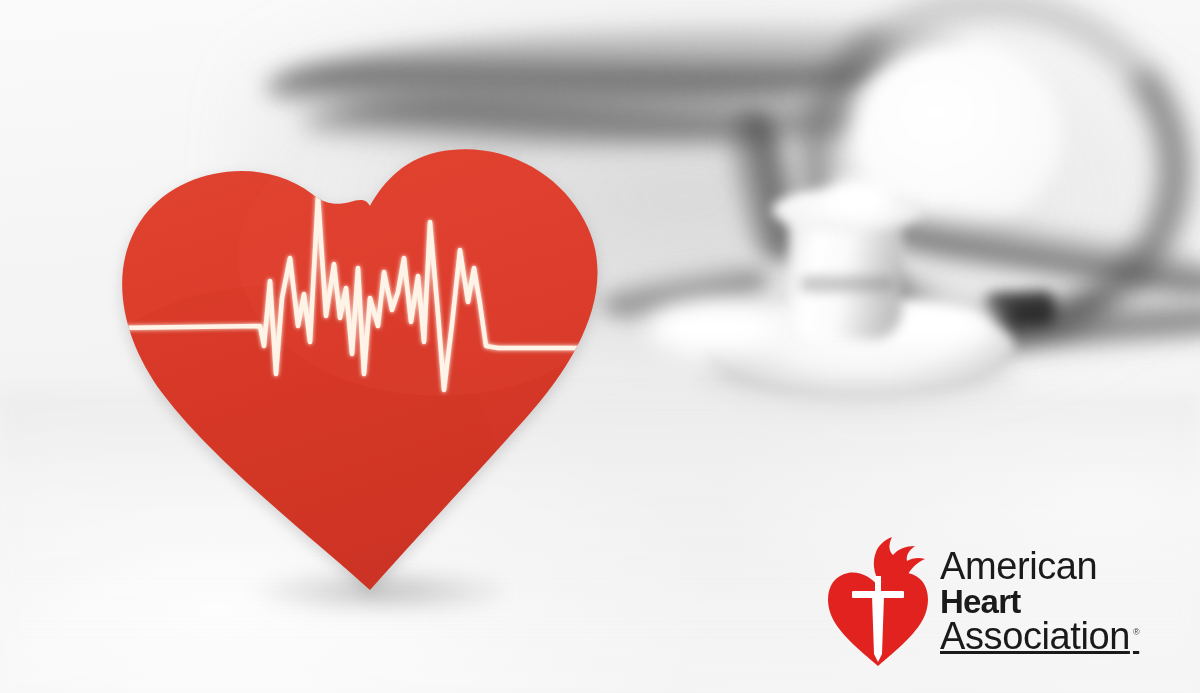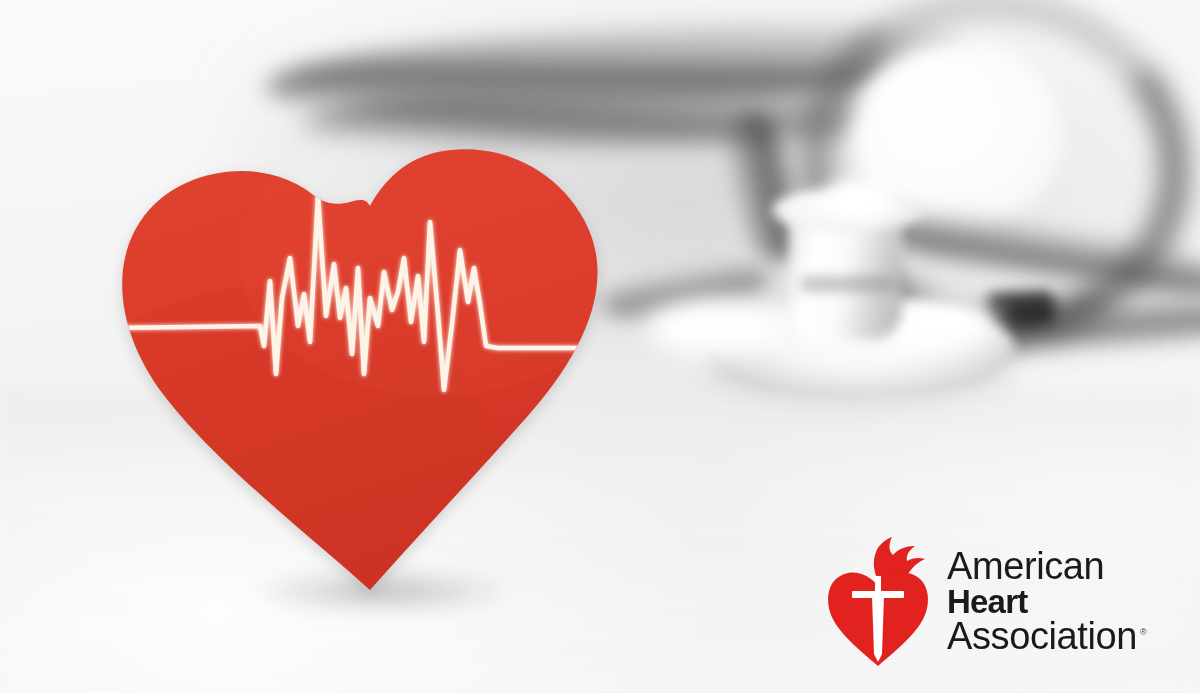--- a/index.html
+++ b/index.html
@@ -237,39 +237,39 @@
     height: 132px;
     flex: 0 0 auto;
     margin-right: 10px;
   }
   .aha-words {
     display: flex;
     flex-direction: column;
     justify-content: center;
     line-height: 0.94;
     color: #1a1a1a;
-    margin-left: 7px;
   }
   .aha-line-1 {
     font-size: 38px;
     font-weight: 400;
     letter-spacing: -0.4px;
   }
   .aha-line-2 {
     font-size: 33px;
     font-weight: 700;
     letter-spacing: -0.8px;
     margin-top: 1px;
   }
   .aha-line-3 {
     font-size: 38px;
     font-weight: 400;
     letter-spacing: -0.4px;
     margin-top: 2px;
     white-space: nowrap;
+    text-decoration: underline;
   }
   .aha-tm {
     font-size: 9px;
     font-weight: 400;
     vertical-align: super;
     margin-left: 3px;
     color: #3a3a3a;
   }
 </style>
 </head>

